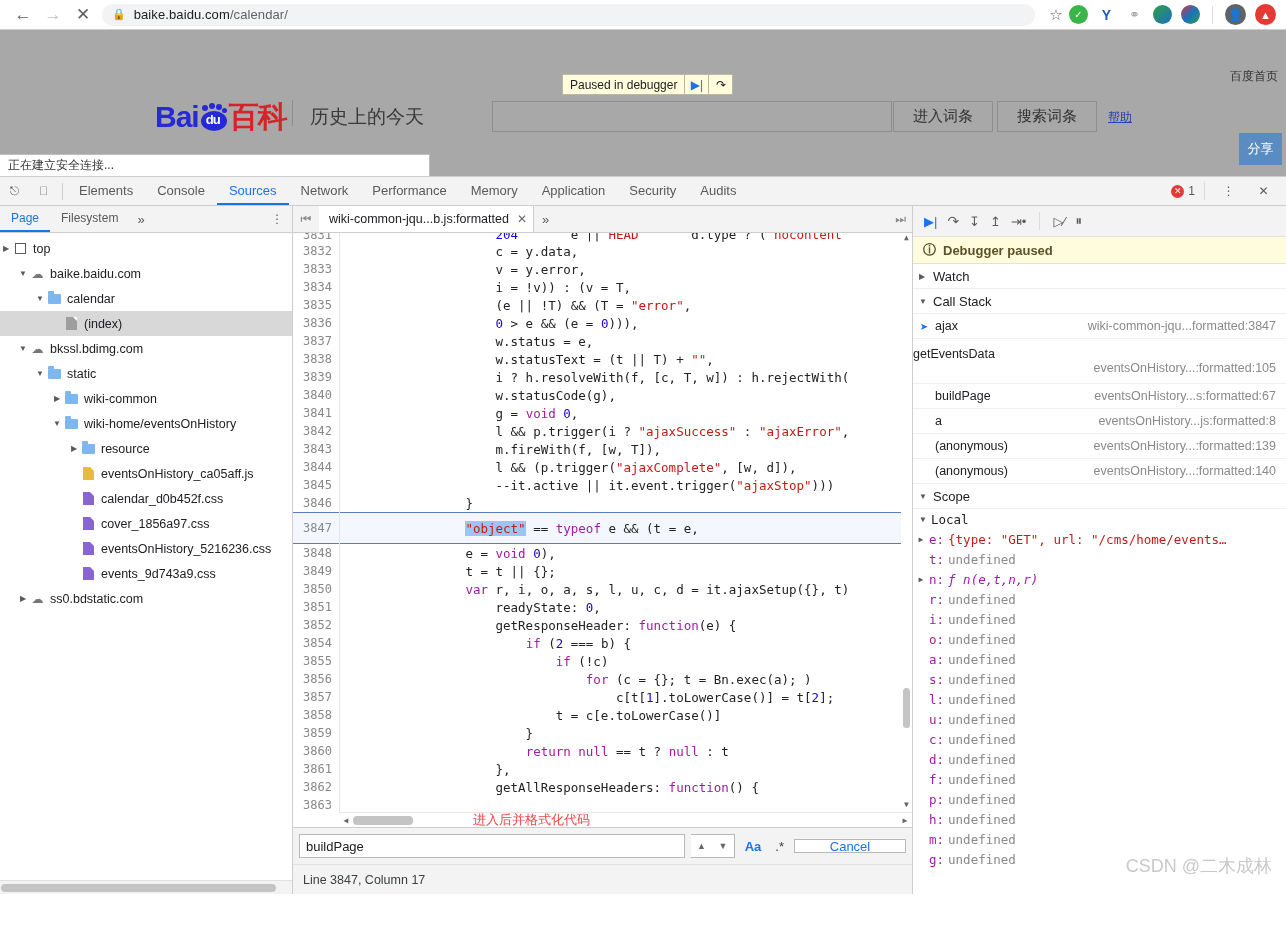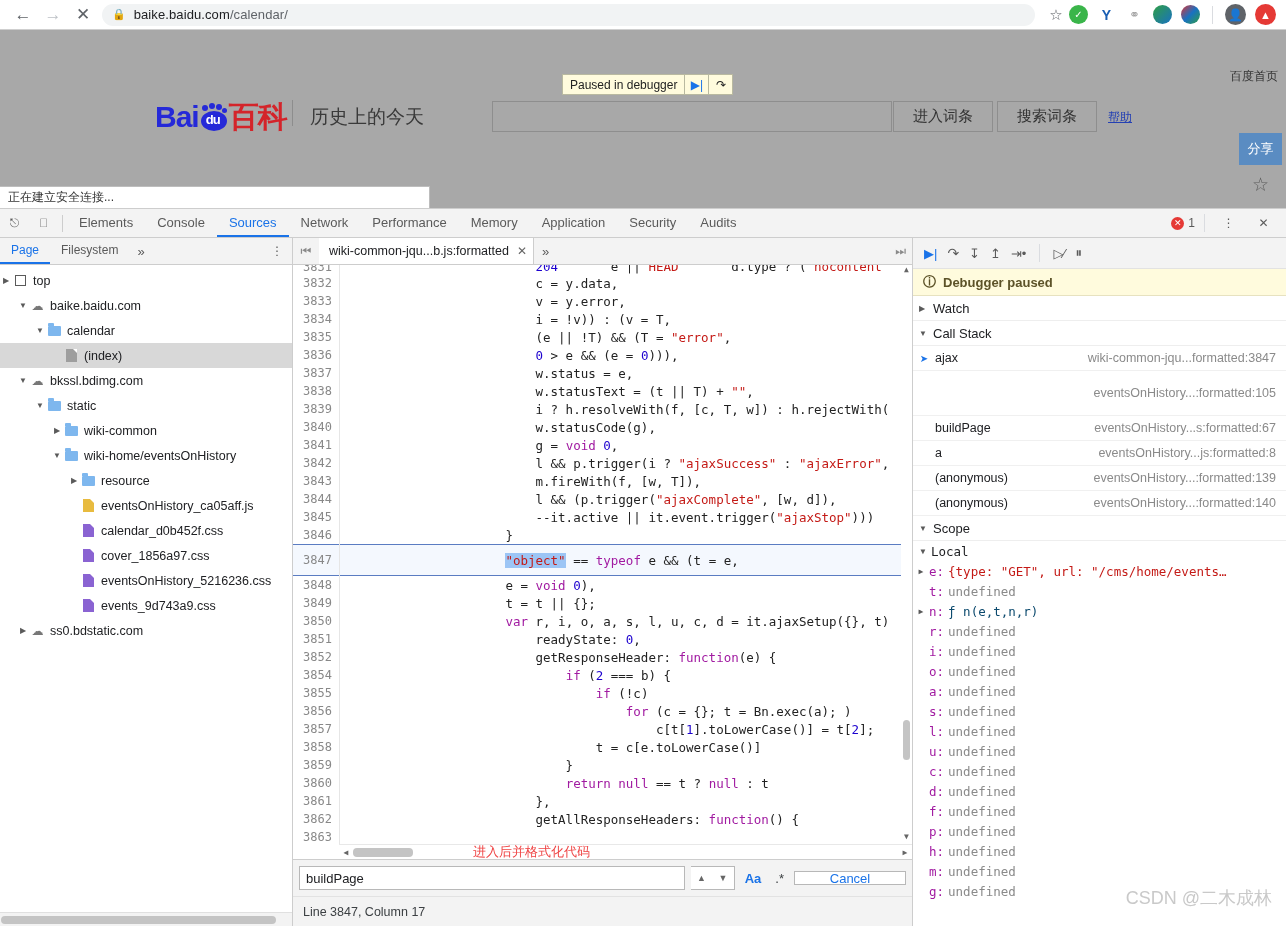--- a/index.html
+++ b/index.html
@@ -27,21 +27,21 @@
   #omnibox .url{ font-size:13px; color:#202124; letter-spacing:.1px; }
   #omnibox .url .path{ color:#5f6368; }
   .ext-icons{ display:flex; align-items:center; gap:9px; padding-right:2px; }
   .ext{ width:19px; height:19px; border-radius:50%; display:flex; align-items:center;
         justify-content:center; font-size:10px; color:#fff; }
   .star-btn{ width:26px;height:26px; display:flex;align-items:center;justify-content:center;
              font-size:15px; color:#5f6368;}
   .divider-v{ width:1px; height:18px; background:#dadce0; margin:0 3px; }
 
   
-  #page{ position:relative; height:178px; background:#a8a8a8; overflow:hidden;text-decoration:underline; }
+  #page{ position:relative; height:146px; background:#a8a8a8; overflow:hidden;text-decoration:underline; }
   #pause-banner{
     position:absolute; left:562px; top:44px; display:flex; align-items:stretch;
     background:#fffbdd; border:1px solid #b9b9a0; height:21px; z-index:5;
     font-size:12px; color:#222;
   }
   #pause-banner .txt{ padding:0 7px; display:flex; align-items:center; }
   #pause-banner .pb{ width:24px; border-left:1px solid #b9b9a0; display:flex;
                      align-items:center; justify-content:center; }
   .bk-header{ position:absolute; left:0; right:0; top:58px; height:60px; }
   .bk-logo{ position:absolute; left:155px; top:67px; font-size:30px; font-weight:bold;
@@ -136,21 +136,21 @@
             border-bottom:1px solid #cdcdcd; }
   .ed-nav{ width:26px; display:flex; align-items:center; justify-content:center; color:#8a8a8a; }
   .ed-tab{ display:flex; align-items:center; padding:0 6px 0 10px; font-size:12.5px;
            background:#fff; color:#202124; border-right:1px solid #cdcdcd; }
   .ed-tab .x{ margin-left:8px; color:#666; font-size:12px; }
   .ed-overflow{ padding:0 8px; display:flex; align-items:center; color:#5a5a5a; font-size:13px; }
   .ed-right{ margin-left:auto; display:flex; align-items:center; padding-right:6px; color:#8a8a8a; }
 
   #code{ flex:1; position:relative; overflow:hidden; background:#fff;
          font-family:"DejaVu Sans Mono", monospace; font-size:12.5px; }
-  .cl{ height:18px; display:flex; align-items:center; white-space:pre;gap:40px; }
+  .cl{ height:18px; display:flex; align-items:center; white-space:pre; }
   .gut{ width:46px; flex:none; text-align:right; padding-right:7px; color:#888;
         background:#fff; font-size:12px; }
   .cd{ padding-left:6px; }
   .cl.cut{ height:9px; overflow:hidden; align-items:flex-end; }
   .cl.exec{ background:#f4f8fe; border-top:1px solid #5a7cc2; border-bottom:1px solid #5a7cc2;
             height:32px; }
   .cl.exec .gut{ background:#f4f8fe; }
   .gutline{ position:absolute; left:46px; top:0; bottom:0; width:1px; background:#e6e6e6; }
   .k{ color:#a11aa1; }          
   .s{ color:#c41a16; }          
@@ -202,21 +202,21 @@
   .cs-row .mark{ width:22px; text-align:center; color:#1a73e8; font-size:10px; }
   .cs-row .fn{ width:100px; }
   .cs-row .loc{ flex:1; color:#8a8a8a; text-align:right; padding-right:10px; }
   .sc-row{ height:20px; display:flex; align-items:center; font-size:12.5px;
            font-family:"DejaVu Sans Mono", monospace; white-space:nowrap; }
   .sc-row .tw{ width:16px; text-align:center; font-size:8px; color:#5a5a5a; }
   .sc-row .nm{ color:#a11aa1; }
   .sc-row .vl{ color:#8a8a8a; padding-left:4px; }
   .sc-row .vl.str{ color:#c41a16; }
   .sc-row.local{ font-weight:normal; color:#202124; }
-  .sc-row .fnv{ color:#0c4a6e; padding-left:4px; }
+  .sc-row .fnv{ color:#a21caf; font-style:italic; padding-left:4px; }
   #watermark{ position:absolute; right:14px; bottom:16px; font-size:18px; color:#c9c9c9;
               font-family:"Liberation Sans", sans-serif; }
 </style>
 </head>
 <body>
 
 <div id="browser-bar">
   <div class="nav-btn">←</div>
   <div class="nav-btn disabled">→</div>
   <div class="nav-btn">✕</div>
@@ -535,20 +535,21 @@
         <span>Call Stack</span>
       </div>
       <div id="callstack-list">
           <div class="cs-row">
             <span class="mark">➤</span>
             <span class="fn">ajax</span>
             <span class="loc">wiki-common-jqu...formatted:3847</span>
           </div>
           <div class="cs-row" style="height: 45px; flex-wrap: wrap; align-content: center;">
             <span class="mark"></span>
+            <span class="fn" style="width: 100%;">getEventsData</span>
             <span class="loc" style="width: 100%;">eventsOnHistory...:formatted:105</span>
           </div>
           <div class="cs-row">
             <span class="mark"></span>
             <span class="fn">buildPage</span>
             <span class="loc">eventsOnHistory...s:formatted:67</span>
           </div>
           <div class="cs-row">
             <span class="mark"></span>
             <span class="fn">a</span>

